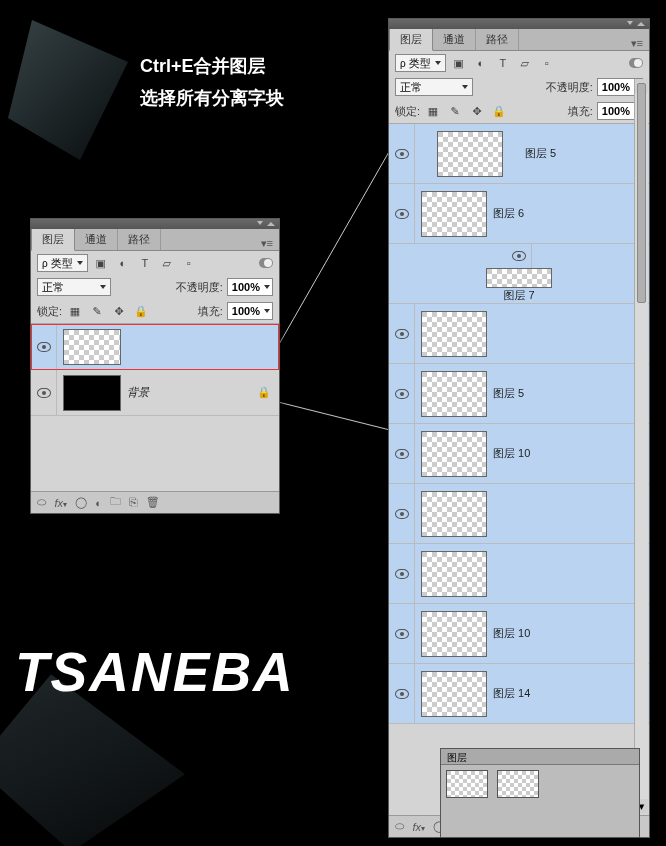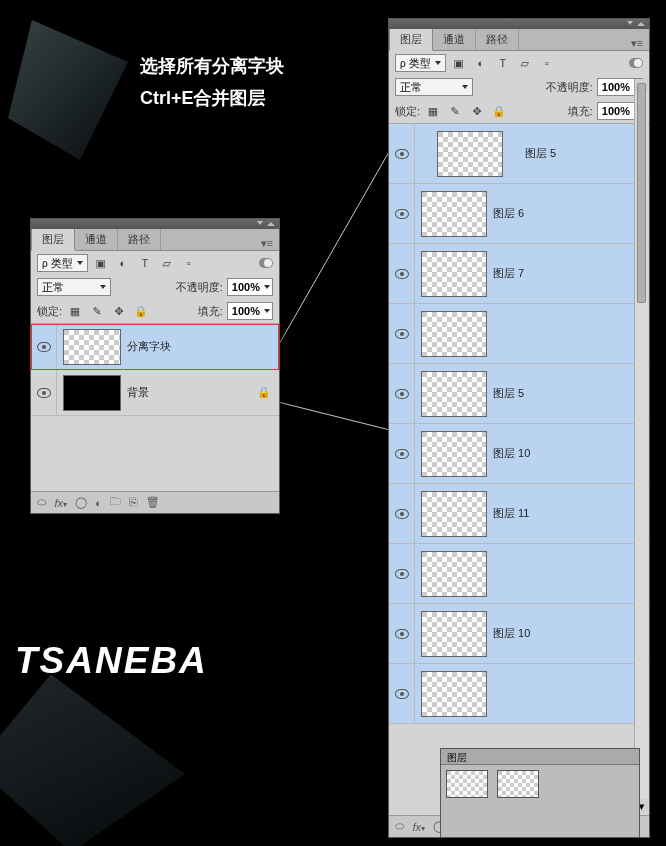--- a/index.html
+++ b/index.html
@@ -30,21 +30,21 @@
   font-weight: bold;
   line-height: 1.8;
 }
 
 
 .textart {
   position: absolute;
   left: 15px;
   top: 640px;
   color: #fff;
-  font-size: 37px;
+  font-size: 55px;
   font-weight: 900;
   letter-spacing: 2px;
   font-style: italic;
 }
 
 
 .panel {
   position: absolute;
   background: #d4d4d4;
   border: 1px solid #5a5a5a;
@@ -225,22 +225,22 @@
   margin:3px;
 }
 </style>
 </head>
 <body>
 
 <div class="bg-shard" style="left:8px;top:20px;width:120px;height:140px;"></div>
 <div class="bg-shard" style="left:-20px;top:690px;width:200px;height:160px;transform:rotate(20deg);opacity:.6;"></div>
 
 <div class="instr">
+  <div>Ctrl+E合并图层</div>
   <div>选择所有分离字块</div>
-  <div>Ctrl+E合并图层</div>
 </div>
 
 <div class="textart">TSANEBA</div>
 
 <svg style="position:absolute;left:380px;top:530px;width:300px;height:330px;">
   <path d="M60 120 L140 20 L180 280 L120 320 Z" fill="#000"></path>
   <path d="M170 60 L260 10 L300 320 L210 320 Z" fill="#000"></path>
   <path d="M10 230 L70 150 L110 320 L30 320 Z" fill="#000"></path>
 </svg>
 
@@ -298,28 +298,27 @@
         <div class="caret"></div>
       </div>
   </div>
 
   <div class="layer-list">
     <div class="layer-row selred">
       <div class="vis">
           <div class="eye"></div>
         </div>
       <div class="thumb"></div>
-      <div class="layer-name">分离字块</div>
     </div>
     <div class="layer-row">
       <div class="vis">
           <div class="eye"></div>
         </div>
       <div class="thumb black"></div>
-      <div class="layer-name" style="">背景</div>
+      <div class="layer-name" style="font-style:italic;">背景</div>
       <span class="lock-small">🔒</span>
     </div>
   </div>
 
   <div class="panel-bottom">
     <span>⬭</span>
     <span><i>fx</i><span style="font-size:8px;">▾</span></span>
     <span>◯</span>
     <span>◐</span>
     <span>🗀</span>
@@ -387,21 +386,21 @@
         <div class="thumb" style="width:66px;height:46px;"></div>
         <div class="layer-name">图层 5</div>
       </div>
       <div class="layer-row sel" style="height: 60px;">
         <div class="vis">
           <div class="eye"></div>
         </div>
         <div class="thumb" style="width:66px;height:46px;"></div>
         <div class="layer-name">图层 6</div>
       </div>
-      <div class="layer-row sel" style="height: 60px;">
+      <div class="layer-row sel" style="height: 60px; flex-direction: column;">
         <div class="vis">
           <div class="eye"></div>
         </div>
         <div class="thumb" style="width:66px;height:46px;"></div>
         <div class="layer-name">图层 7</div>
       </div>
       <div class="layer-row sel" style="height: 60px;">
         <div class="vis">
           <div class="eye"></div>
         </div>
@@ -419,40 +418,40 @@
           <div class="eye"></div>
         </div>
         <div class="thumb" style="width:66px;height:46px;"></div>
         <div class="layer-name">图层 10</div>
       </div>
       <div class="layer-row sel" style="height: 60px;">
         <div class="vis">
           <div class="eye"></div>
         </div>
         <div class="thumb" style="width:66px;height:46px;"></div>
-        <div class="layer-name">图层 11</div>
       </div>
       <div class="layer-row sel" style="height: 60px;">
         <div class="vis">
           <div class="eye"></div>
         </div>
         <div class="thumb" style="width:66px;height:46px;"></div>
       </div>
       <div class="layer-row sel" style="height: 60px;">
         <div class="vis">
           <div class="eye"></div>
         </div>
         <div class="thumb" style="width:66px;height:46px;"></div>
         <div class="layer-name">图层 10</div>
       </div>
       <div class="layer-row sel" style="height: 60px;">
         <div class="vis">
           <div class="eye"></div>
         </div>
         <div class="thumb" style="width:66px;height:46px;"></div>
+        <div class="layer-name">图层 14</div>
       </div>
     </div>
 
   <div class="scrollbar">
     <div class="scroll-btn up">▴</div>
     <div class="scroll-thumb"></div>
     <div class="scroll-btn down">▾</div>
   </div>
 
   <div class="panel-bottom">

